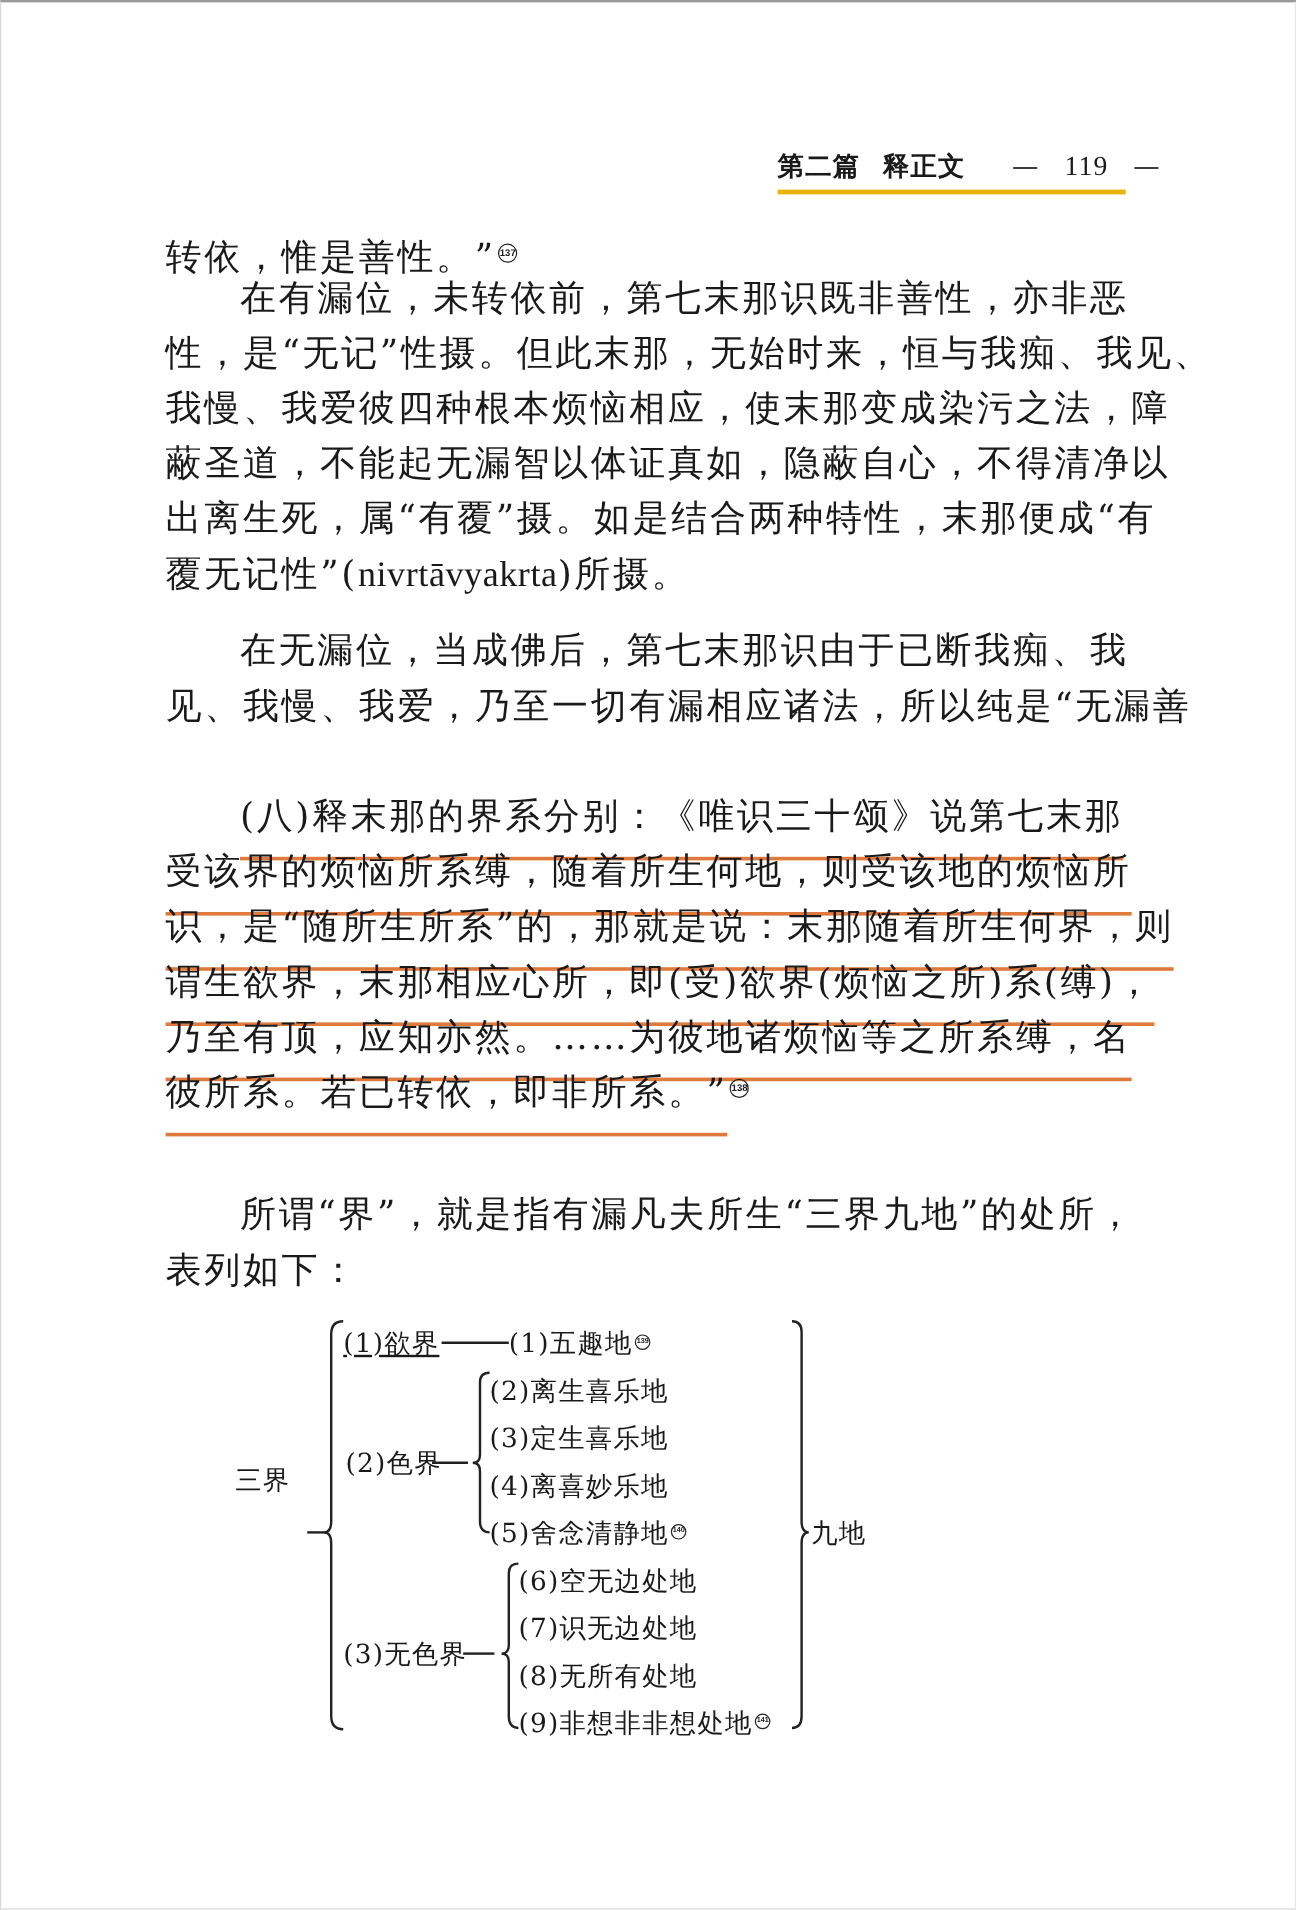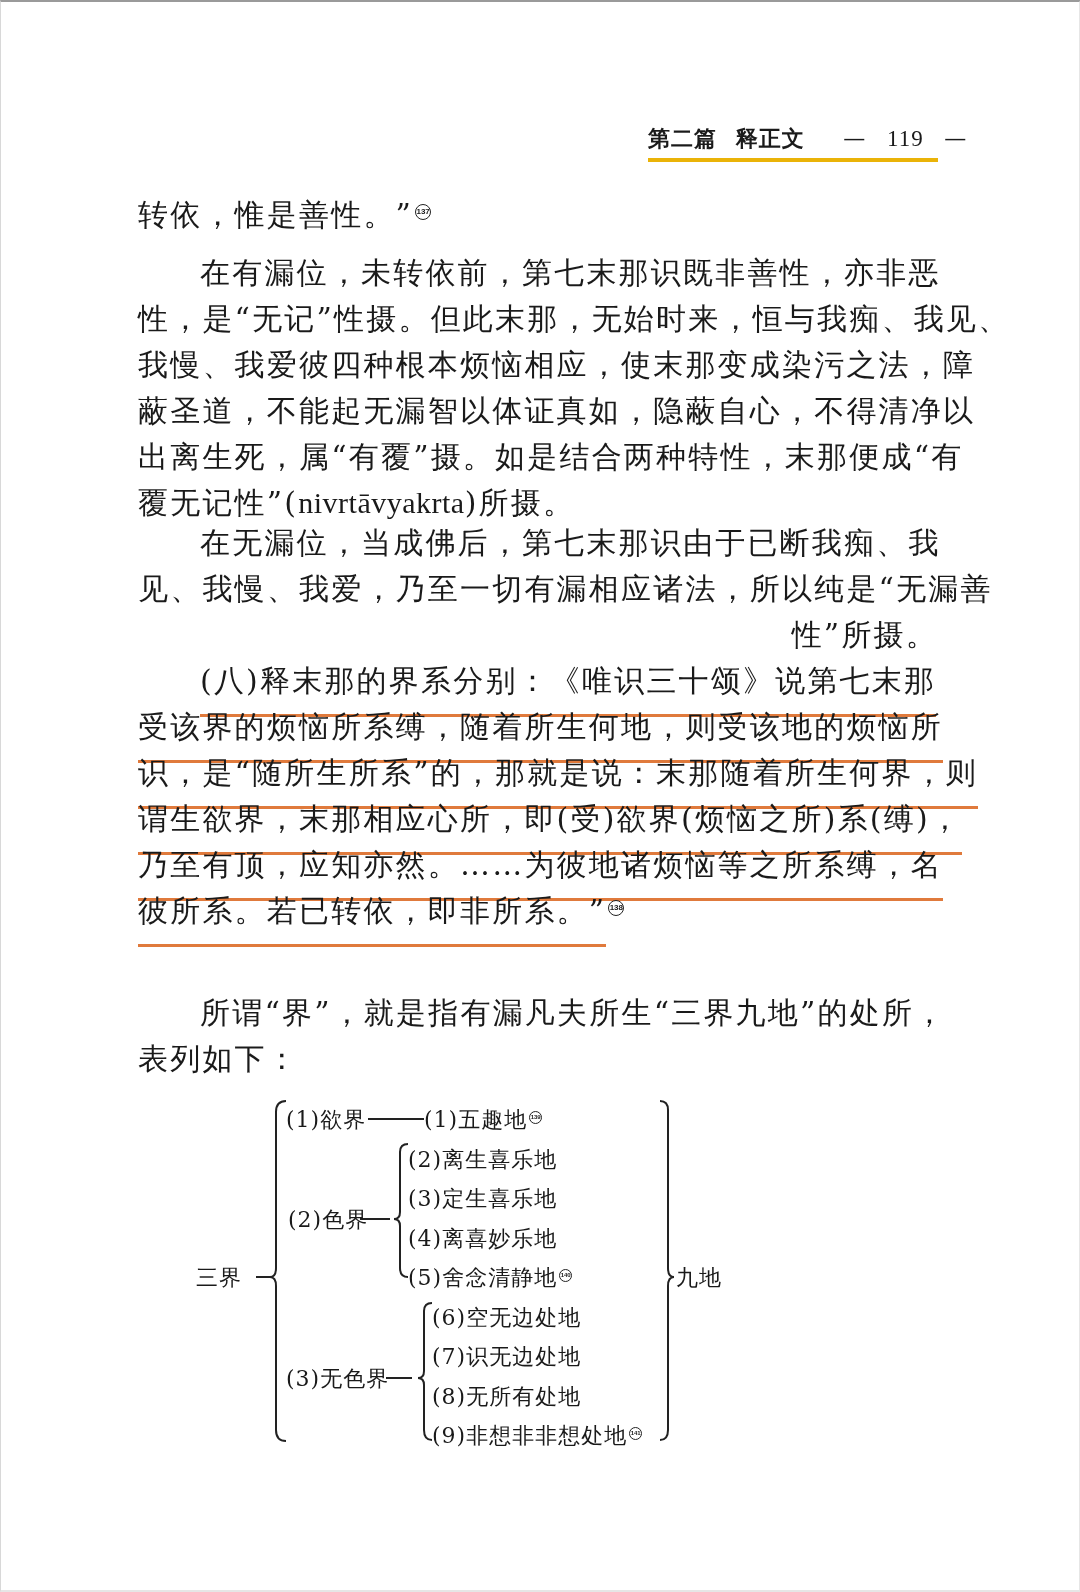--- a/index.html
+++ b/index.html
@@ -108,35 +108,34 @@
   <span class="rh-num">119</span>
   <span class="rh-dash">—</span>
 </div>
 
 <div class="body-text" style="top:192px;">
   <span class="line">
     <span>转依，惟是善性。”</span><span class="fn">137</span>
   </span>
 </div>
 
-<div class="body-text" style="top:250px;">
+<div class="body-text" style="top:226px;">
   <span class="line indent">在有漏位，未转依前，第七末那识既非善性，亦非恶</span>
   <span class="line">性，是“无记”性摄。但此末那，无始时来，恒与我痴、我见、</span>
   <span class="line">我慢、我爱彼四种根本烦恼相应，使末那变成染污之法，障</span>
   <span class="line">蔽圣道，不能起无漏智以体证真如，隐蔽自心，不得清净以</span>
   <span class="line">出离生死，属“有覆”摄。如是结合两种特性，末那便成“有</span>
   <span class="line">
     <span>覆无记性”(</span><span class="latin">nivrtāvyakrta</span><span>)所摄。</span>
   </span>
 </div>
 
 <div class="body-text" style="top:520px;text-align:right;">
   <span class="line indent">在无漏位，当成佛后，第七末那识由于已断我痴、我</span>
   <span class="line">见、我慢、我爱，乃至一切有漏相应诸法，所以纯是“无漏善</span>
-  <span class="line">性”所摄。</span>
 </div>
 
 <div class="body-text" style="top:658px;">
   <span class="line indent"><span class="hl">(八)释末那的界系分别：《唯识三十颂》说第七末那</span></span>
   <span class="line"><span class="hl">受该界的烦恼所系缚，随着所生何地，则受该地的烦恼所</span></span>
   <span class="line"><span class="hl">识，是“随所生所系”的，那就是说：末那随着所生何界，则</span></span>
   <span class="line"><span class="hl">谓生欲界，末那相应心所，即(受)欲界(烦恼之所)系(缚)，</span></span>
   <span class="line"><span class="hl">乃至有顶，应知亦然。……为彼地诸烦恼等之所系缚，名</span></span>
   <span class="line"><span class="hl">彼所系。若已转依，即非所系。”</span><span class="fn">138</span></span>
 </div>
@@ -158,24 +157,24 @@
       <line x1="360" y1="1219" x2="390" y2="1219"></line>
       <path d="M408 1144 Q400 1144 400 1152 L400 1212 Q400 1219 394 1219 Q400 1219 400 1226 L400 1268 Q400 1277 408 1277"></path>
 
       <line x1="386" y1="1378" x2="412" y2="1378"></line>
       <path d="M432 1303 Q424 1303 424 1311 L424 1371 Q424 1378 418 1378 Q424 1378 424 1385 L424 1430 Q424 1440 432 1440"></path>
 
       <path d="M660 1101 Q668 1101 668 1110 L668 1268 Q668 1277 674 1277 Q668 1277 668 1286 L668 1430 Q668 1440 660 1440"></path>
     </g>
   </svg>
 
-  <div class="dlabel" style="left:196px; top:1263px;">三界</div>
+  <div class="dlabel" style="left:196px; top:1219px;">三界</div>
   <div class="dlabel" style="left:676px; top:1263px;">九地</div>
 
-  <div class="dlabel" style="left:286px; top:1105px;">(1)欲界</div>
+  <div class="dlabel" style="left:286px; top:1105px;text-decoration:underline;">(1)欲界</div>
   <div class="dlabel" style="left:288px; top:1205px;">(2)色界</div>
   <div class="dlabel" style="left:286px; top:1364px;">(3)无色界</div>
 
   <div class="dlabel" style="left:424px; top:1105px;"><span>(1)五趣地</span><span class="fn">139</span></div>
 
   <div class="dlabel" style="left:408px; top:1145px;">(2)离生喜乐地</div>
   <div class="dlabel" style="left:408px; top:1184px;">(3)定生喜乐地</div>
   <div class="dlabel" style="left:408px; top:1224px;">(4)离喜妙乐地</div>
   <div class="dlabel" style="left:408px; top:1263px;"><span>(5)舍念清静地</span><span class="fn">140</span></div>
 

